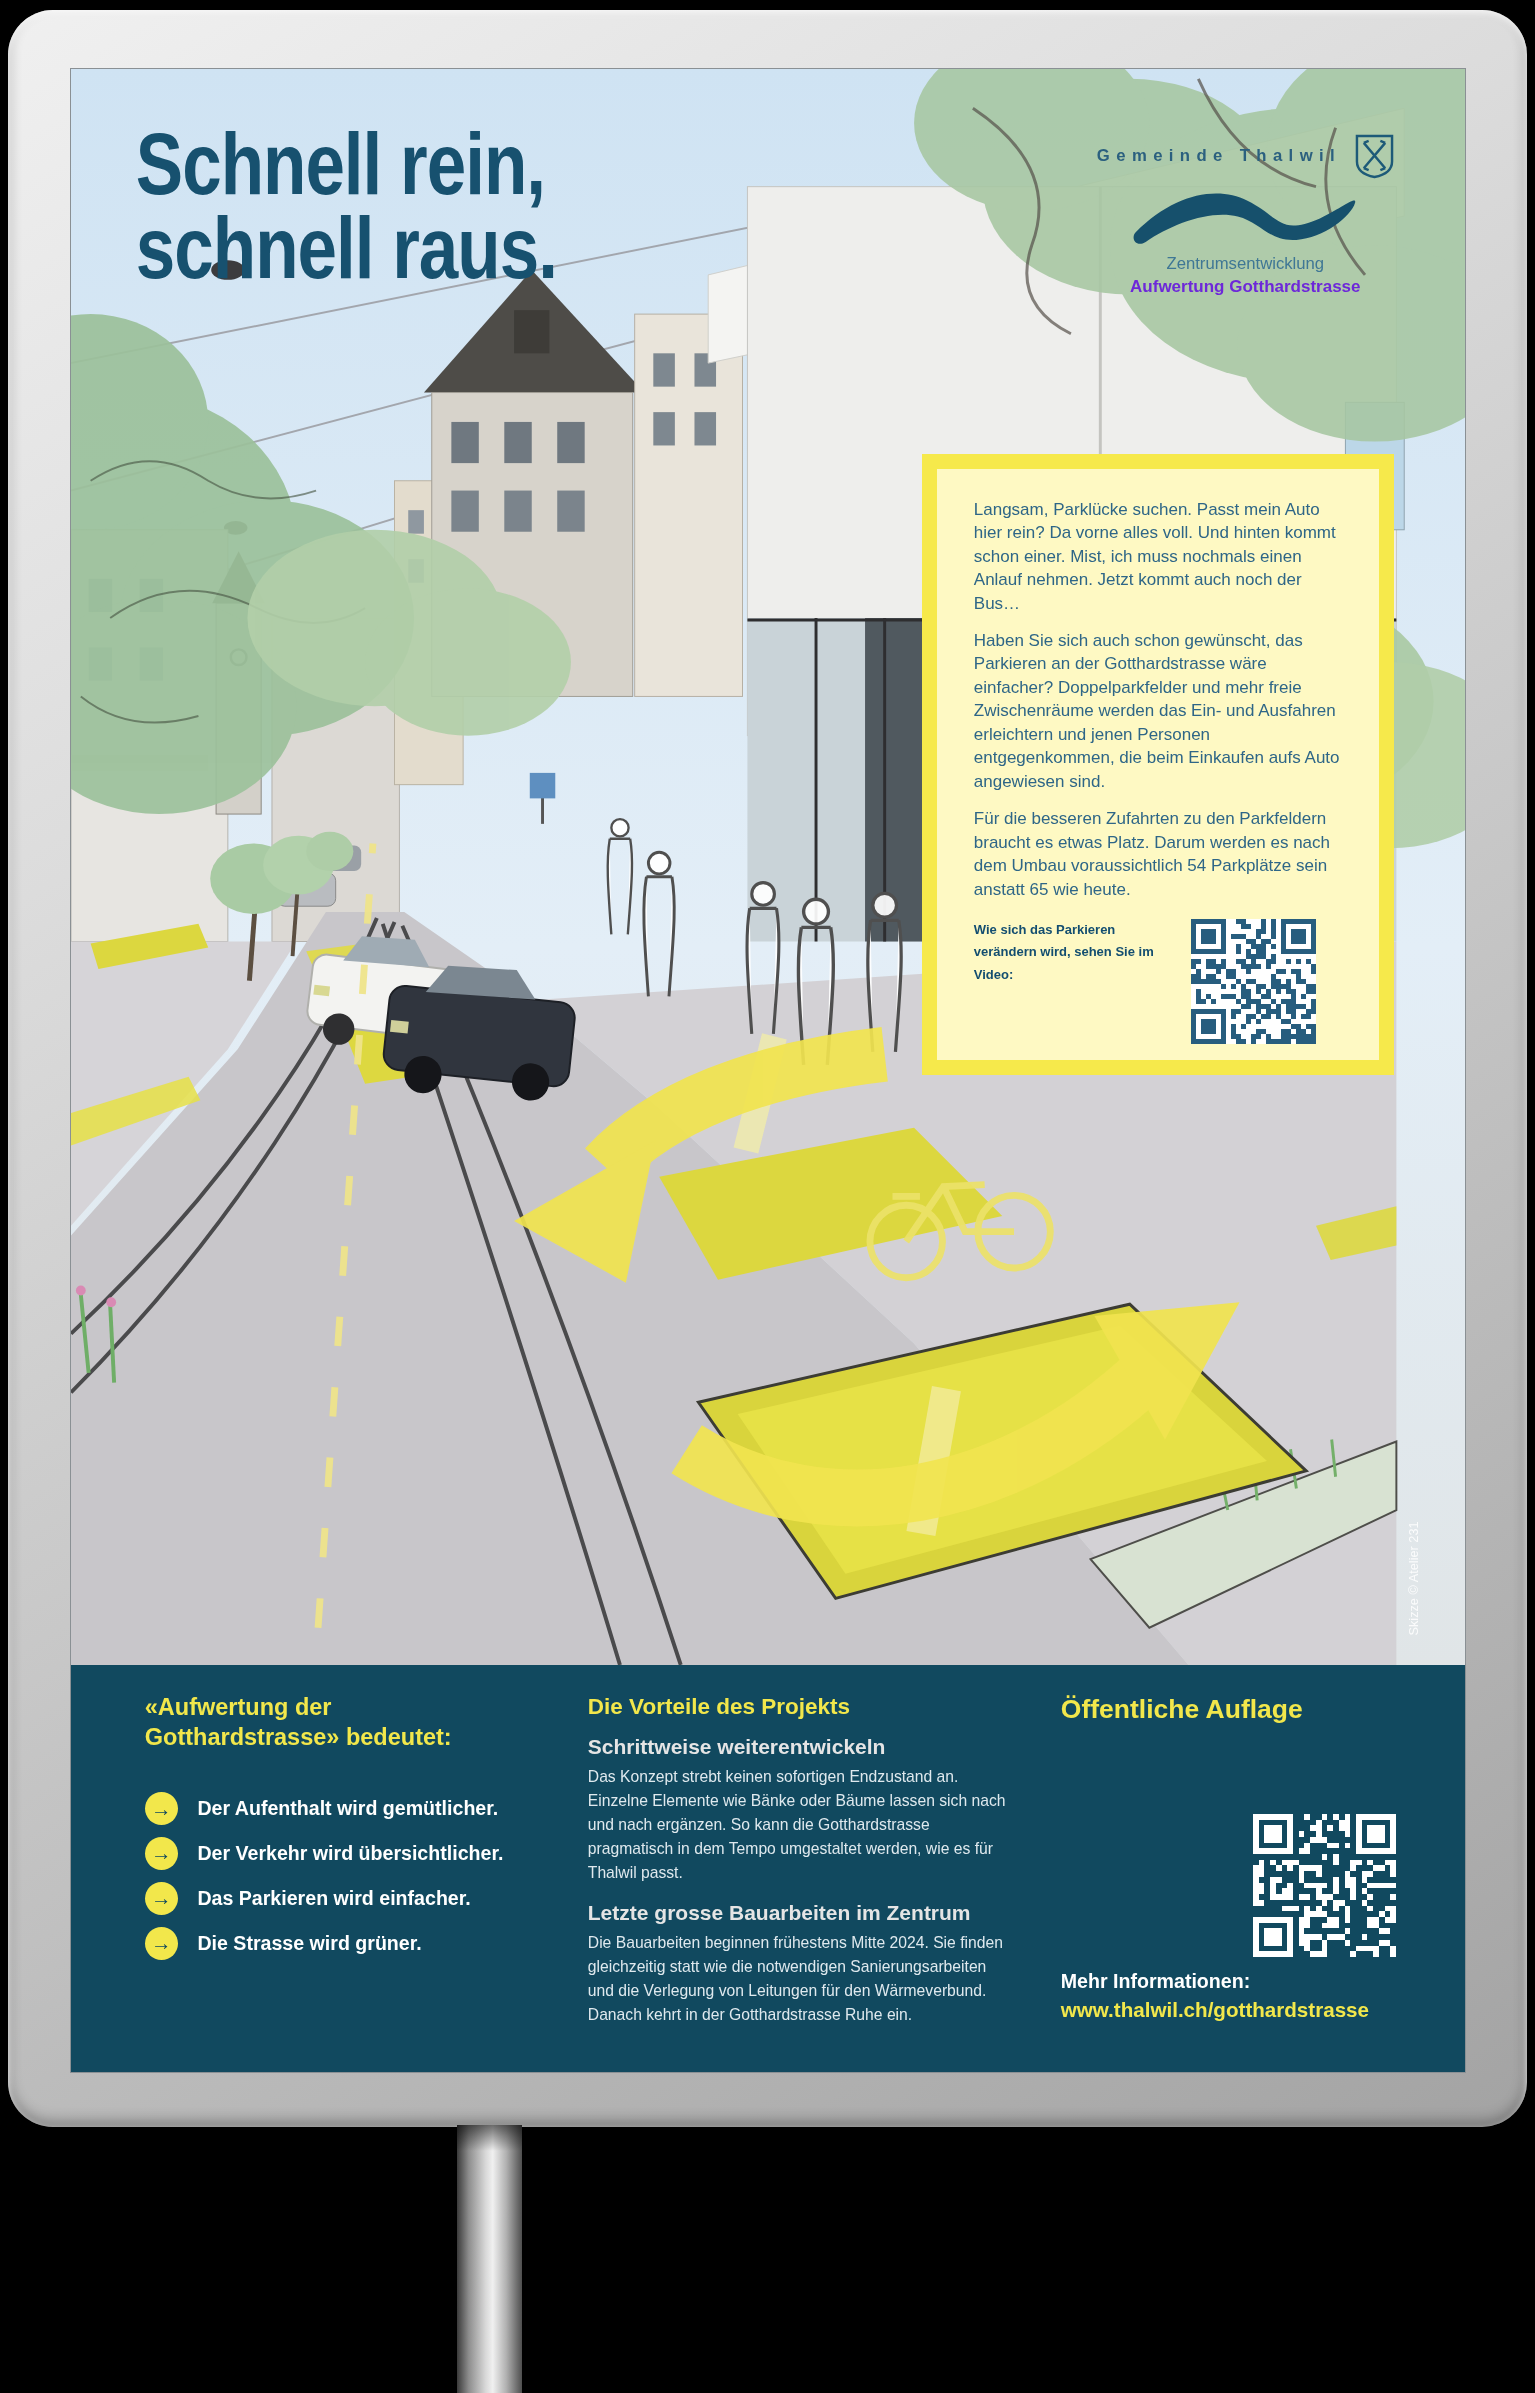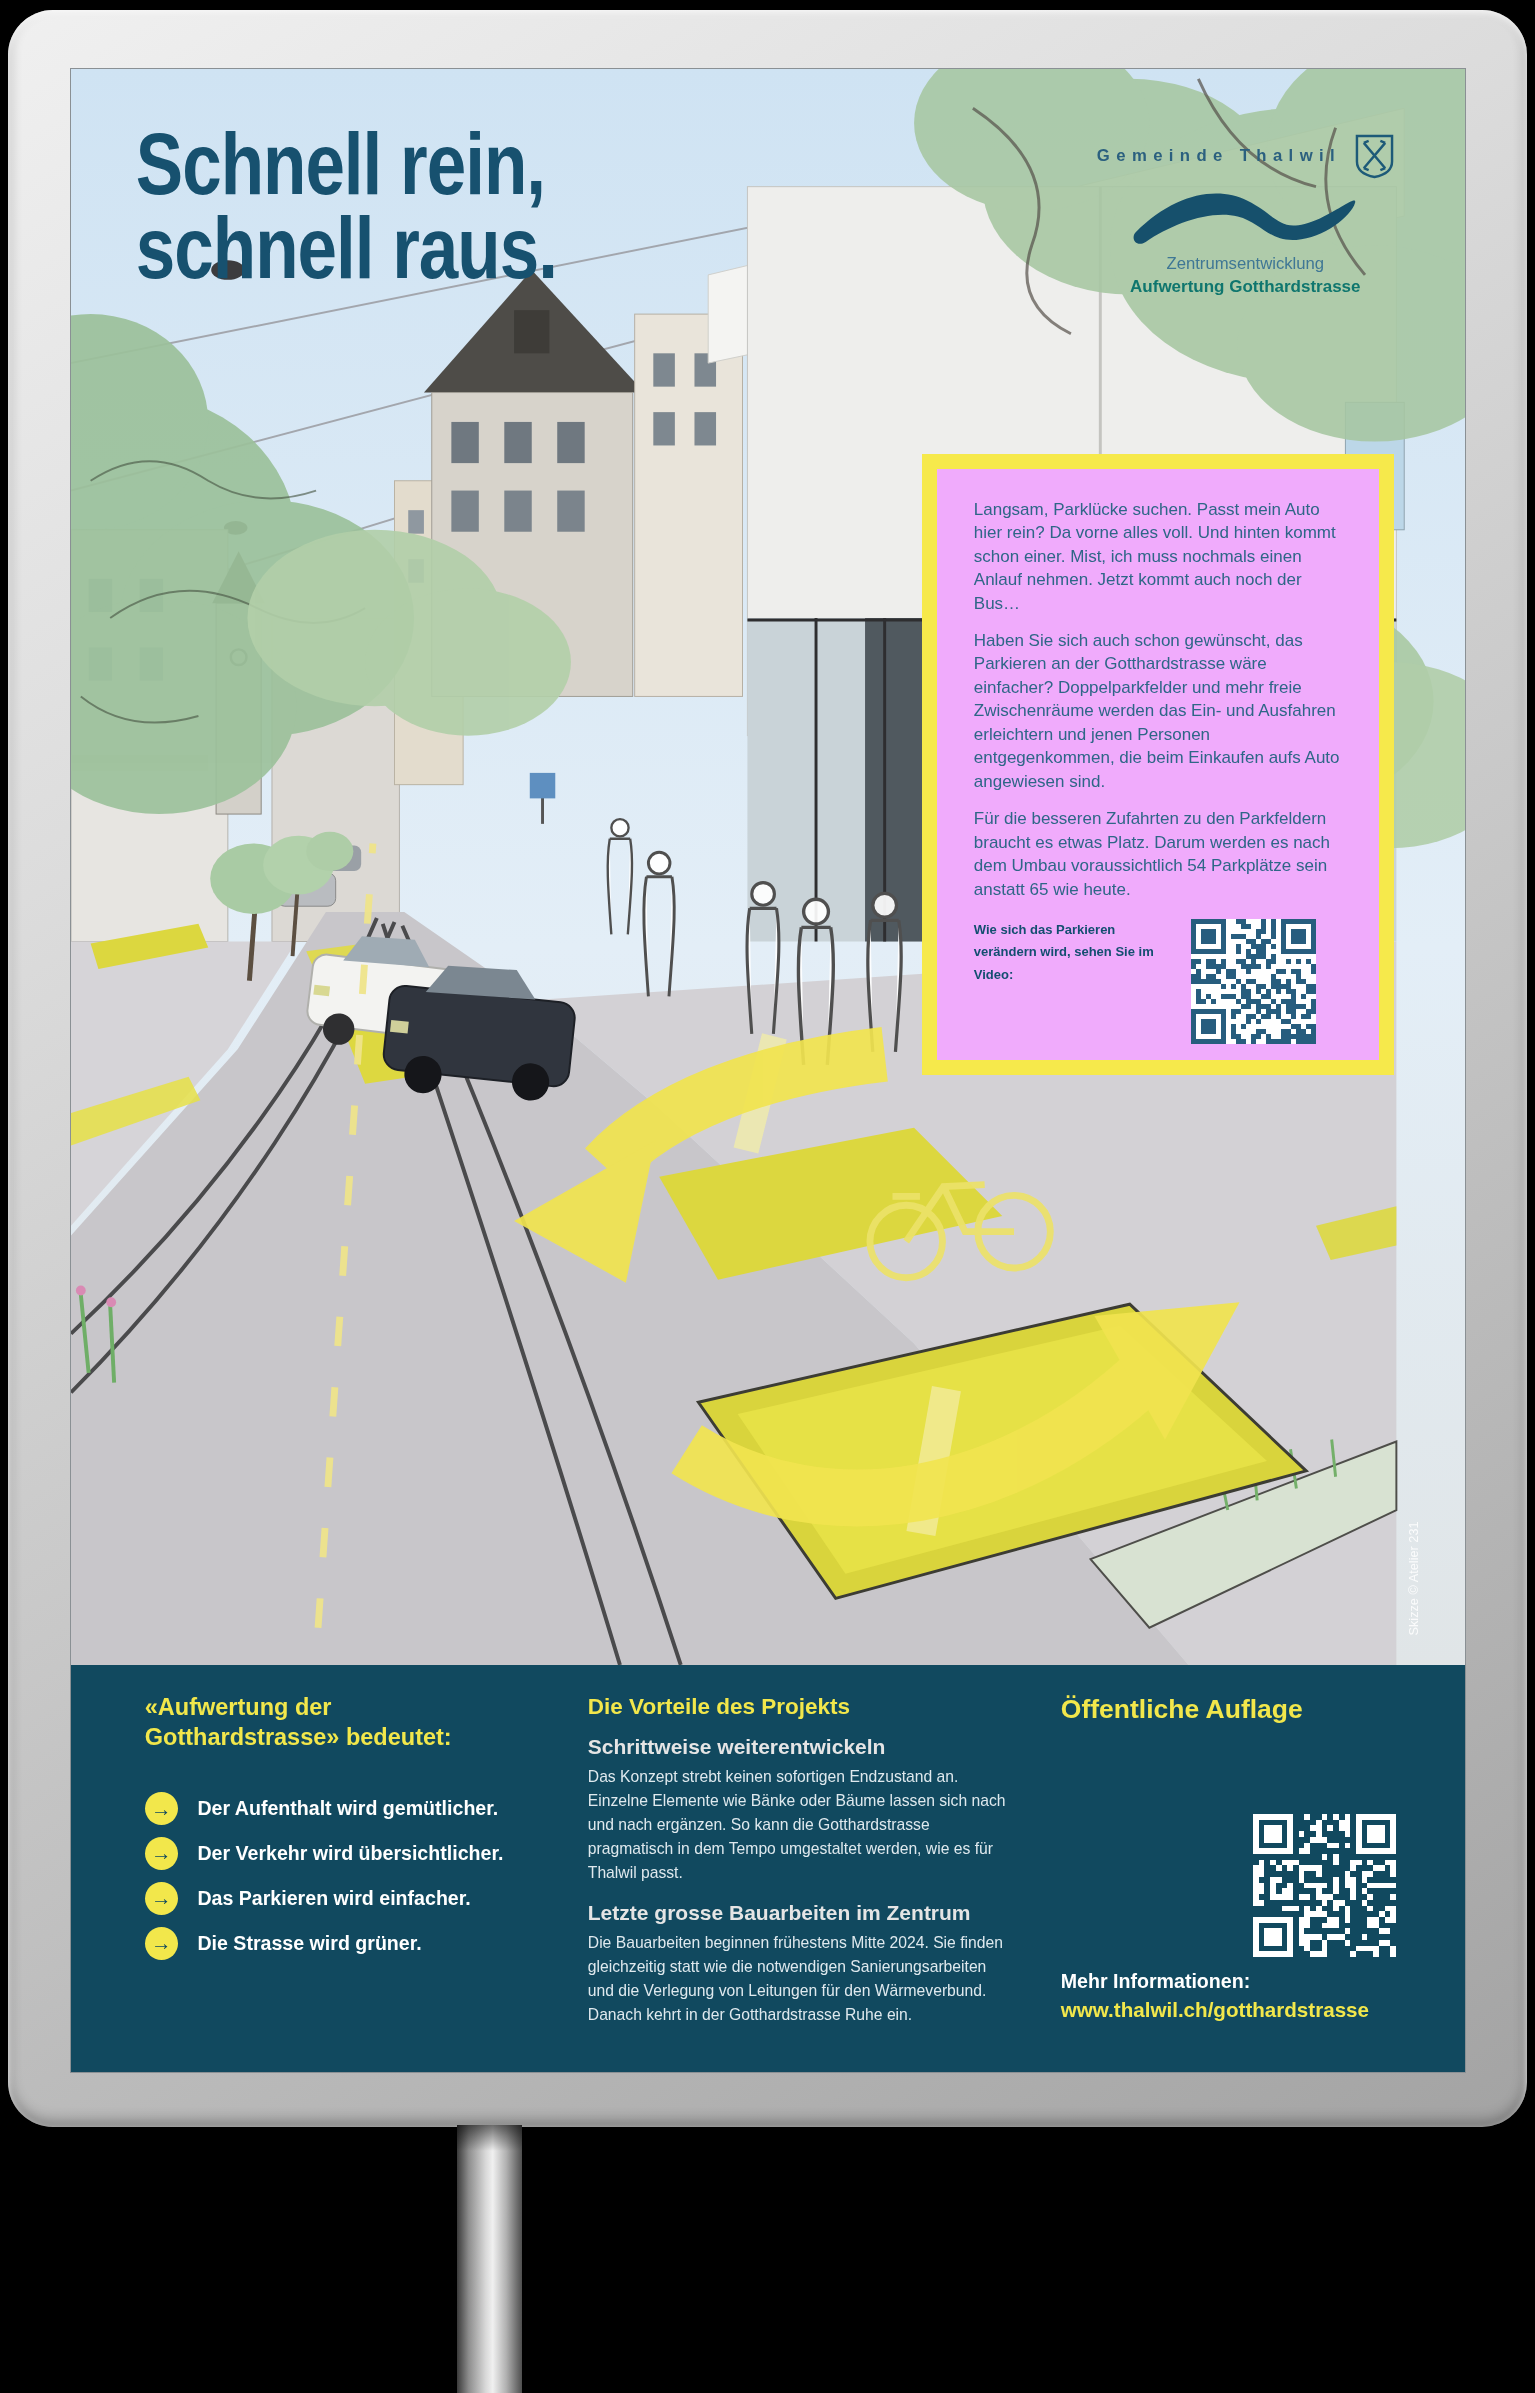--- a/index.html
+++ b/index.html
@@ -21,24 +21,24 @@
   
   .headline{position:absolute;left:65px;top:53px;color:#17516f;font-weight:bold;
             font-size:71px;line-height:69px;letter-spacing:-1px;
             transform:scaleY(1.22);transform-origin:left top;}
   
   .logo{position:absolute;right:71px;top:65px;text-align:center;}
   .logo-row{display:flex;align-items:center;justify-content:flex-end;gap:13.7px;}
   .muni{font-size:16.7px;font-weight:bold;letter-spacing:6.4px;color:#2b607f;}
   .wave{margin-top:2px;}
   .dept1{margin-top:2px;font-size:16.7px;color:#3f7795;line-height:23.5px;}
-  .dept2{font-size:17px;font-weight:bold;color:#0f766e;line-height:23.5px;}
+  .dept2{font-size:17px;font-weight:bold;color:#6d28d9;line-height:23.5px;}
   
   .infobox{position:absolute;left:851px;top:385px;width:472px;height:621px;box-sizing:border-box;
-           background:#f0abfc;border:15.7px solid #f6e94b;padding:29px 37px;color:#2e6687;
+           background:#fef9c3;border:15.7px solid #f6e94b;padding:29px 37px;color:#2e6687;
            font-size:17px;line-height:23.5px;display:flex;flex-direction:column;}
   .infobox p{margin:0 0 13.7px 0;}
   .cta-row{display:flex;gap:15.7px;margin-top:3.9px;align-items:flex-start;}
   .cta{font-weight:bold;color:#134e70;font-size:13px;line-height:22.5px;width:202px;}
   .qr-dark{width:125px;height:125px;flex:0 0 auto;}
   
   .panel{position:absolute;left:0;top:1596px;width:1394px;height:408px;background:#11495f;}
   .col1{position:absolute;left:74px;top:27.4px;width:392px;}
   .col1 h2{margin:0 0 40px 0;color:#f2e74b;font-size:23.5px;line-height:30px;width:333px;}
   .bullet{display:flex;align-items:center;gap:19.6px;margin-bottom:11.8px;}

